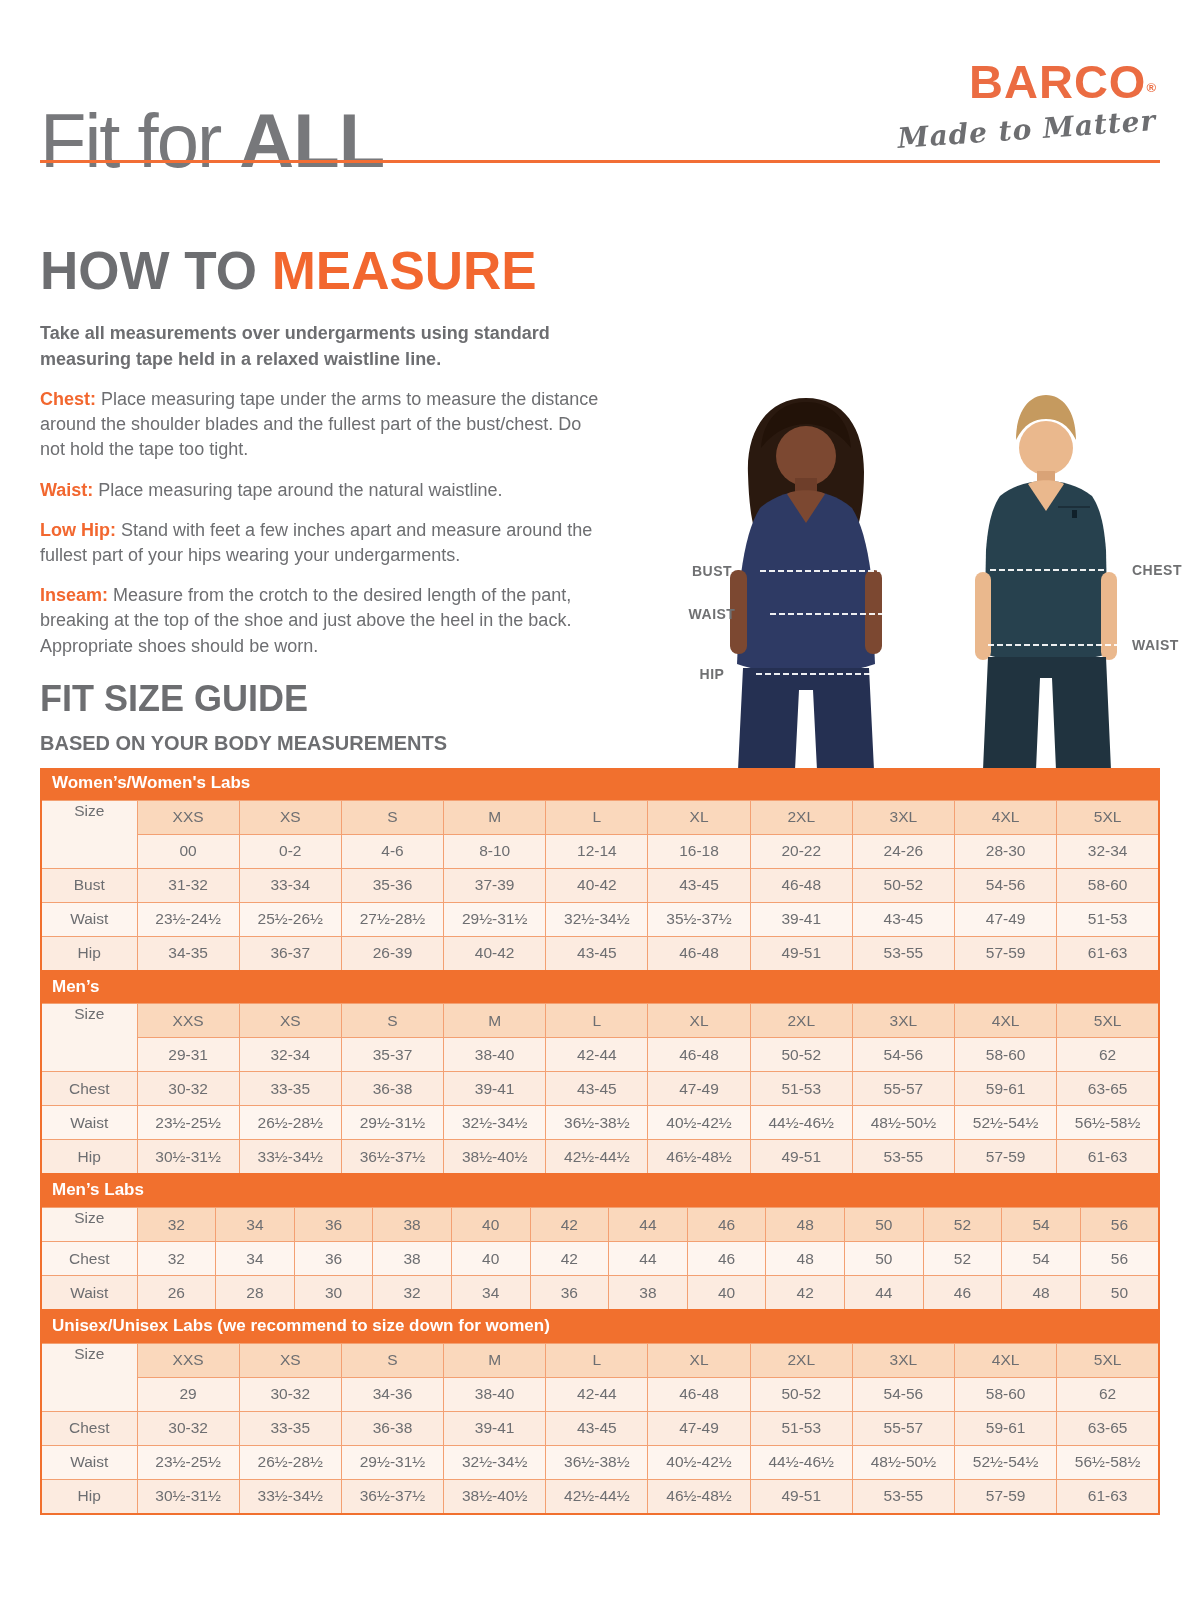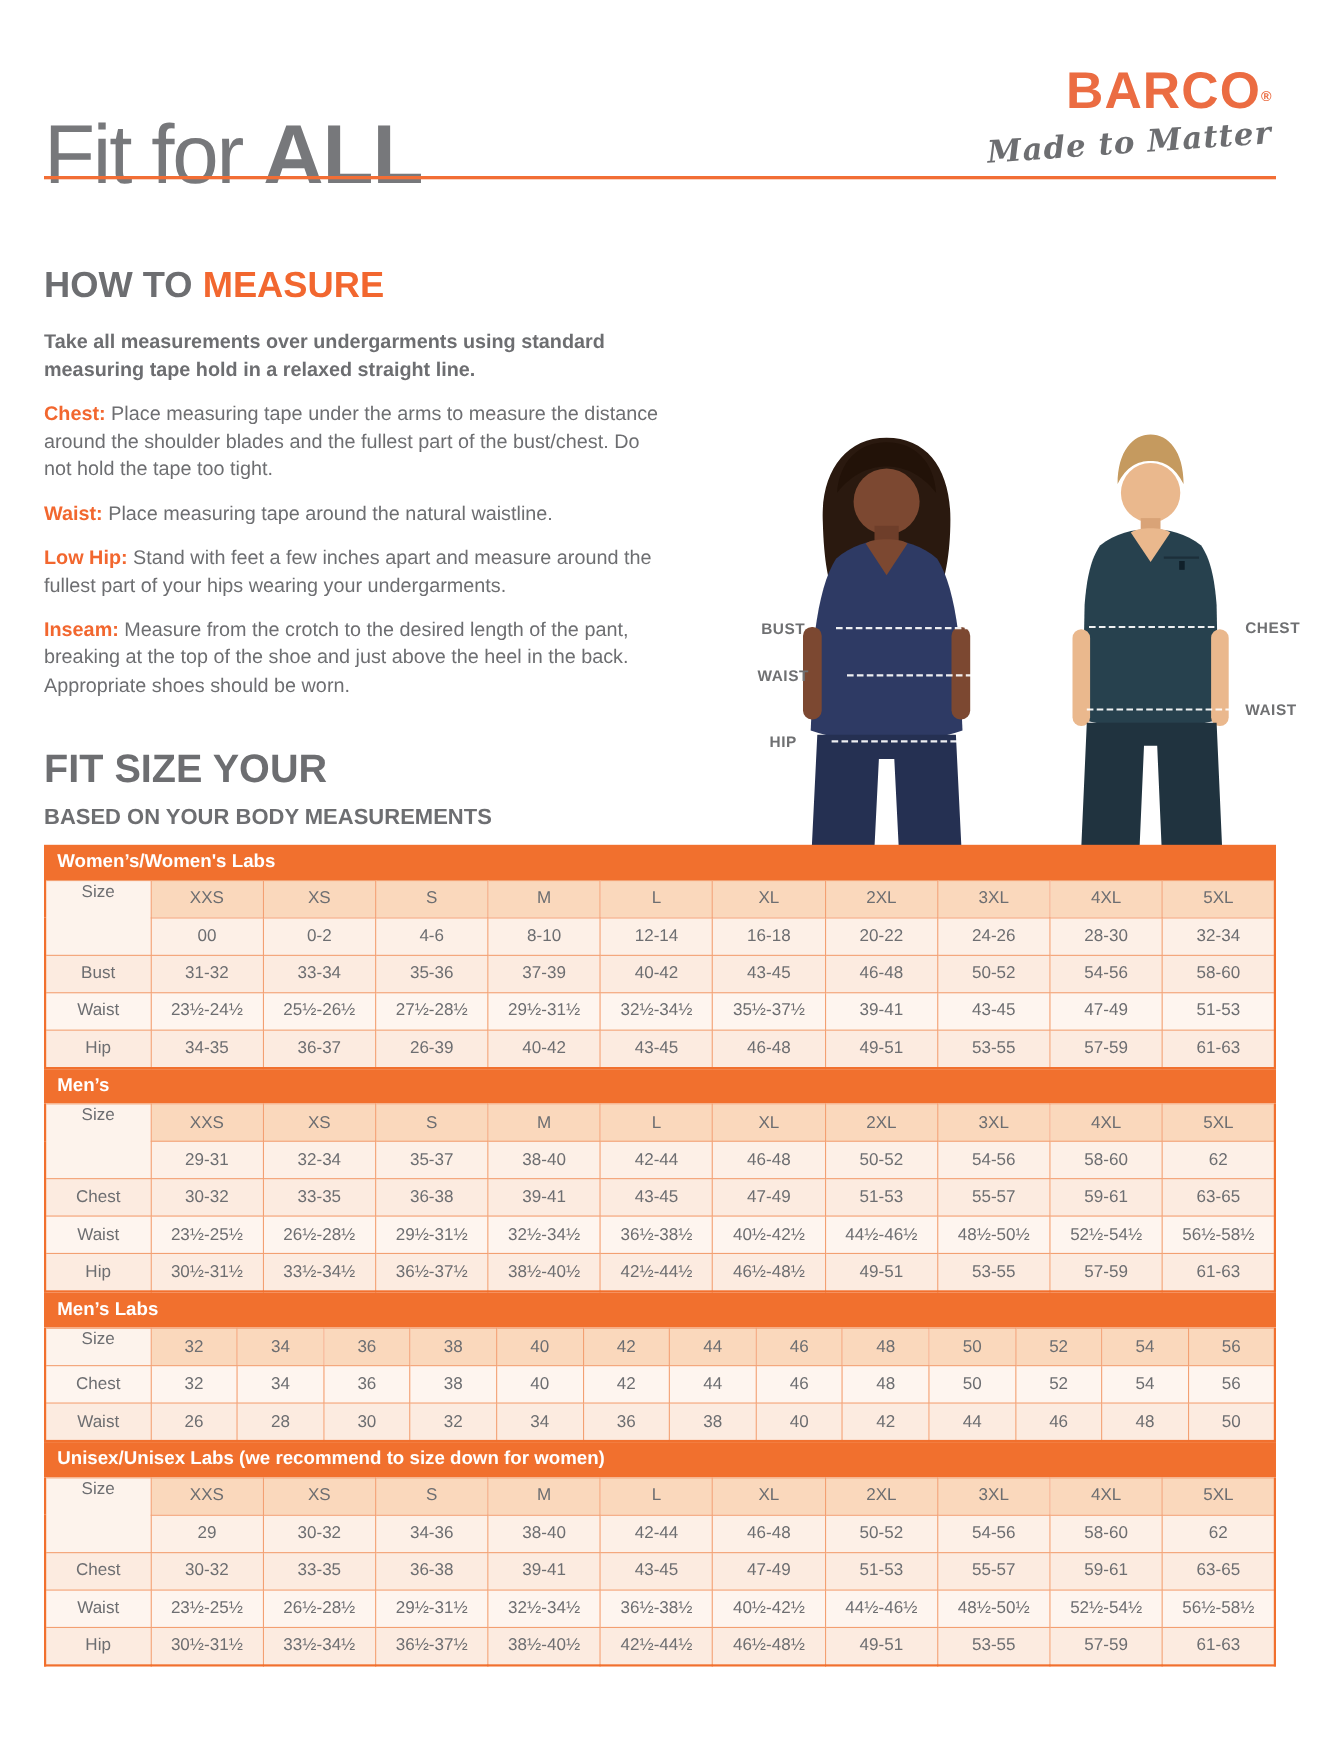--- a/index.html
+++ b/index.html
@@ -14,21 +14,21 @@
   .logo{position:absolute;right:44px;top:58px;text-align:right;line-height:1;}
   .logo .brand{color:#EB6C42;font-weight:800;font-size:47px;letter-spacing:1px;}
   .logo .reg{color:#EB6C42;font-size:13px;vertical-align:super;font-weight:700;}
   .logo .tagline{display:block;margin-top:2px;font-family:"DejaVu Serif",serif;
                  font-style:italic;font-weight:700;font-size:28px;color:#6D6E71;
                  transform:rotate(-4deg);transform-origin:right center;letter-spacing:1px;}
   .rule{position:absolute;left:40px;right:40px;top:160px;height:3px;background:#F26E35;}
 
   
   .measure-col{position:absolute;left:40px;top:240px;width:560px;}
-  .htm-h{margin:0;font-size:33px;font-weight:800;color:#6D6E71;letter-spacing:0;}
+  .htm-h{margin:0;font-size:53px;font-weight:800;color:#6D6E71;letter-spacing:0;}
   .htm-h .accent{color:#F2672F;}
   .intro{margin:20px 0 0 0;font-size:18px;font-weight:700;line-height:1.42;color:#6D6E71;}
   .step{margin:15px 0 0 0;font-size:18px;font-weight:400;line-height:1.4;color:#6D6E71;}
   .step .step-label{color:#F2672F;font-weight:700;margin-right:5px;}
 
   
   .figure-wrap{position:absolute;left:648px;top:372px;width:545px;height:400px;}
 
   
   .guide{position:absolute;left:40px;top:678px;width:1120px;}
@@ -59,21 +59,21 @@
 
   <div class="logo">
     <span class="brand">BARCO</span><span class="reg">®</span>
     <span class="tagline">Made to Matter</span>
   </div>
 
   <div class="rule"></div>
 
   <section class="measure-col">
     <h2 class="htm-h"><span>HOW TO</span> <span class="accent">MEASURE</span></h2>
-    <p class="intro">Take all measurements over undergarments using standard measuring tape hold in a relaxed straight line.</p>
+    <p class="intro">Take all measurements over undergarments using standard measuring tape held in a relaxed waistline line.</p>
     <p class="step"><span class="step-label">Chest:</span><span>Place measuring tape under the arms to measure the distance around the shoulder blades and the fullest part of the bust/chest. Do not hold the tape too tight.</span></p>
     <p class="step"><span class="step-label">Waist:</span><span>Place measuring tape around the natural waistline.</span></p>
     <p class="step"><span class="step-label">Low Hip:</span><span>Stand with feet a few inches apart and measure around the fullest part of your hips wearing your undergarments.</span></p>
     <p class="step"><span class="step-label">Inseam:</span><span>Measure from the crotch to the desired length of the pant, breaking at the top of the shoe and just above the heel in the back. Appropriate shoes should be worn.</span></p>
   </section>
 
   <div class="figure-wrap">
     <svg width="545" height="400" viewBox="0 0 545 400">
 
       <g>
@@ -113,21 +113,21 @@
         <text x="64" y="204" text-anchor="middle">BUST</text>
         <text x="64" y="247" text-anchor="middle">WAIST</text>
         <text x="64" y="307" text-anchor="middle">HIP</text>
         <text x="484" y="203" text-anchor="start">CHEST</text>
         <text x="484" y="278" text-anchor="start">WAIST</text>
       </g>
     </svg>
   </div>
 
   <section class="guide">
-    <h2 class="guide-h">FIT SIZE YOUR</h2>
+    <h2 class="guide-h">FIT SIZE GUIDE</h2>
     <h3 class="guide-sub">BASED ON YOUR BODY MEASUREMENTS</h3>
     <div class="tables">
         <div class="banner">Women’s/Women's Labs</div>
         <table class="size-table">
           <colgroup>
             <col style="width: 96px;">
             <col>
             <col>
             <col>
             <col>

